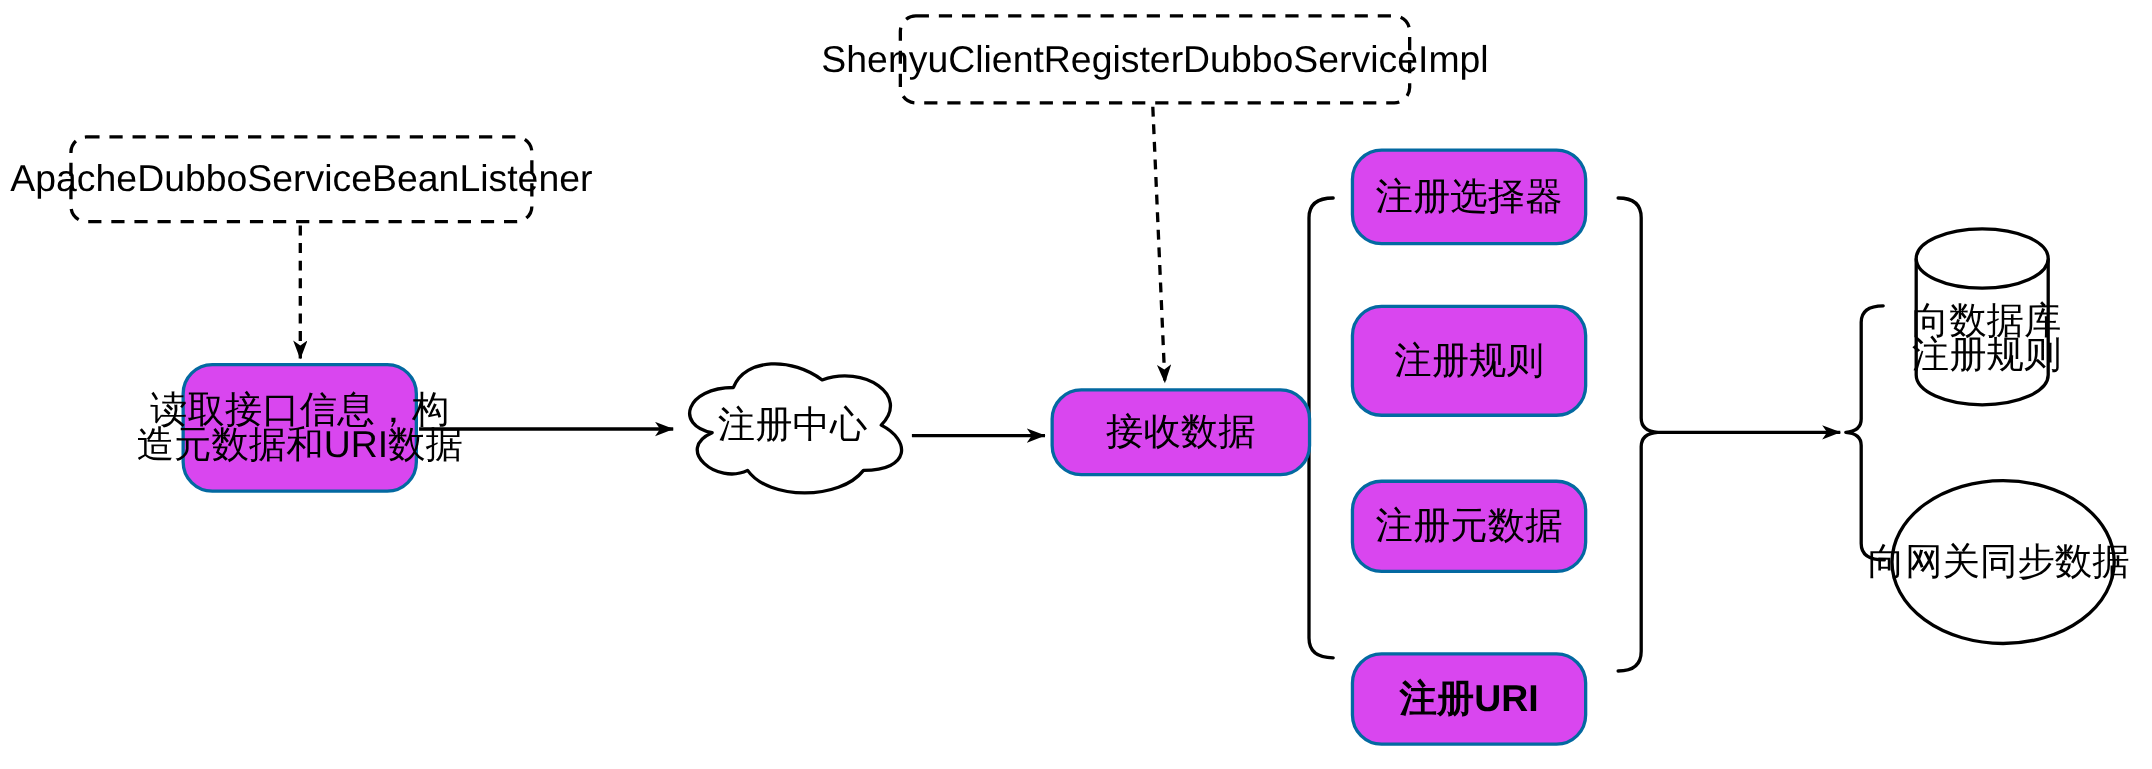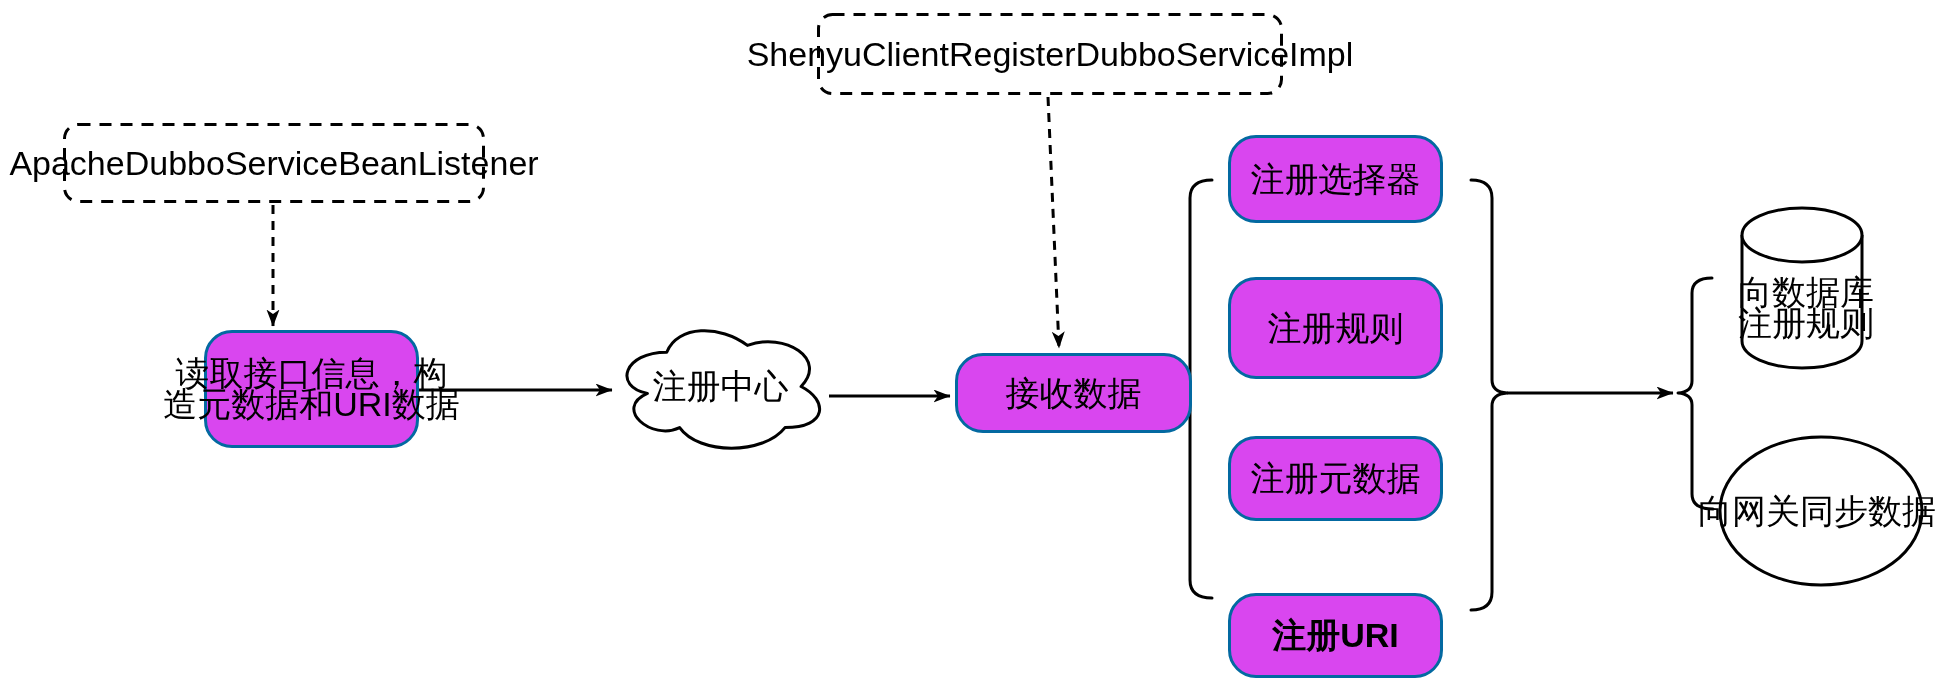--- a/index.html
+++ b/index.html
@@ -89,21 +89,21 @@
   </svg>
 
   <div class="node label-only" style="left:64px; top:124px; width:420px; height:78px;">
     <span>ApacheDubboServiceBeanListener</span>
   </div>
 
   <div class="node label-only" style="left:818px; top:14px; width:464px; height:80px;">
     <span>ShenyuClientRegisterDubboServiceImpl</span>
   </div>
 
-  <div class="node solid-box" style="left:165px; top:330px; width:215px; height:118px;margin-left:39px;">
+  <div class="node solid-box" style="left:165px; top:330px; width:215px; height:118px;">
     <span>读取接口信息，构</span>
     <span>造元数据和URI数据</span>
   </div>
 
   <div class="node label-only" style="left:613px; top:318px; width:215px; height:137px;">
     <span>注册中心</span>
   </div>
 
   <div class="node solid-box" style="left:955px; top:353px; width:237px; height:80px;">
     <span>接收数据</span>

